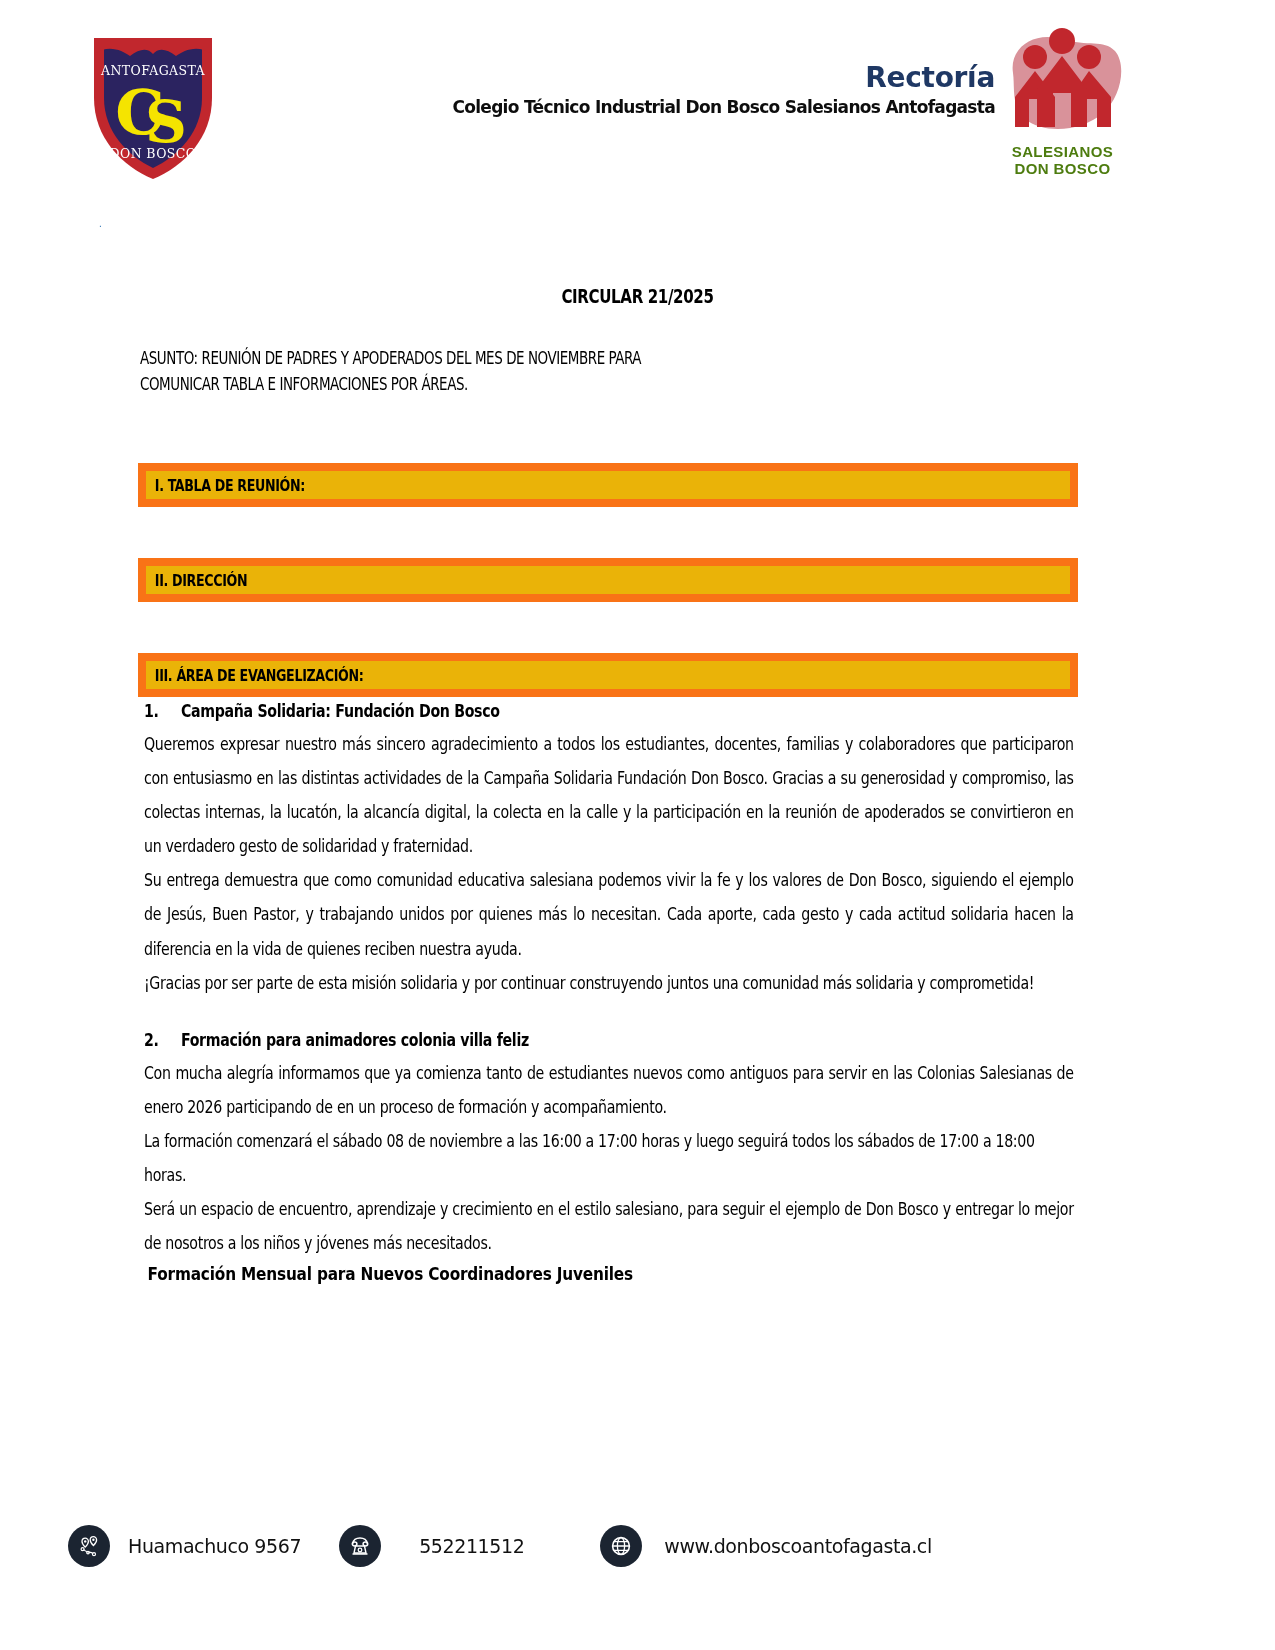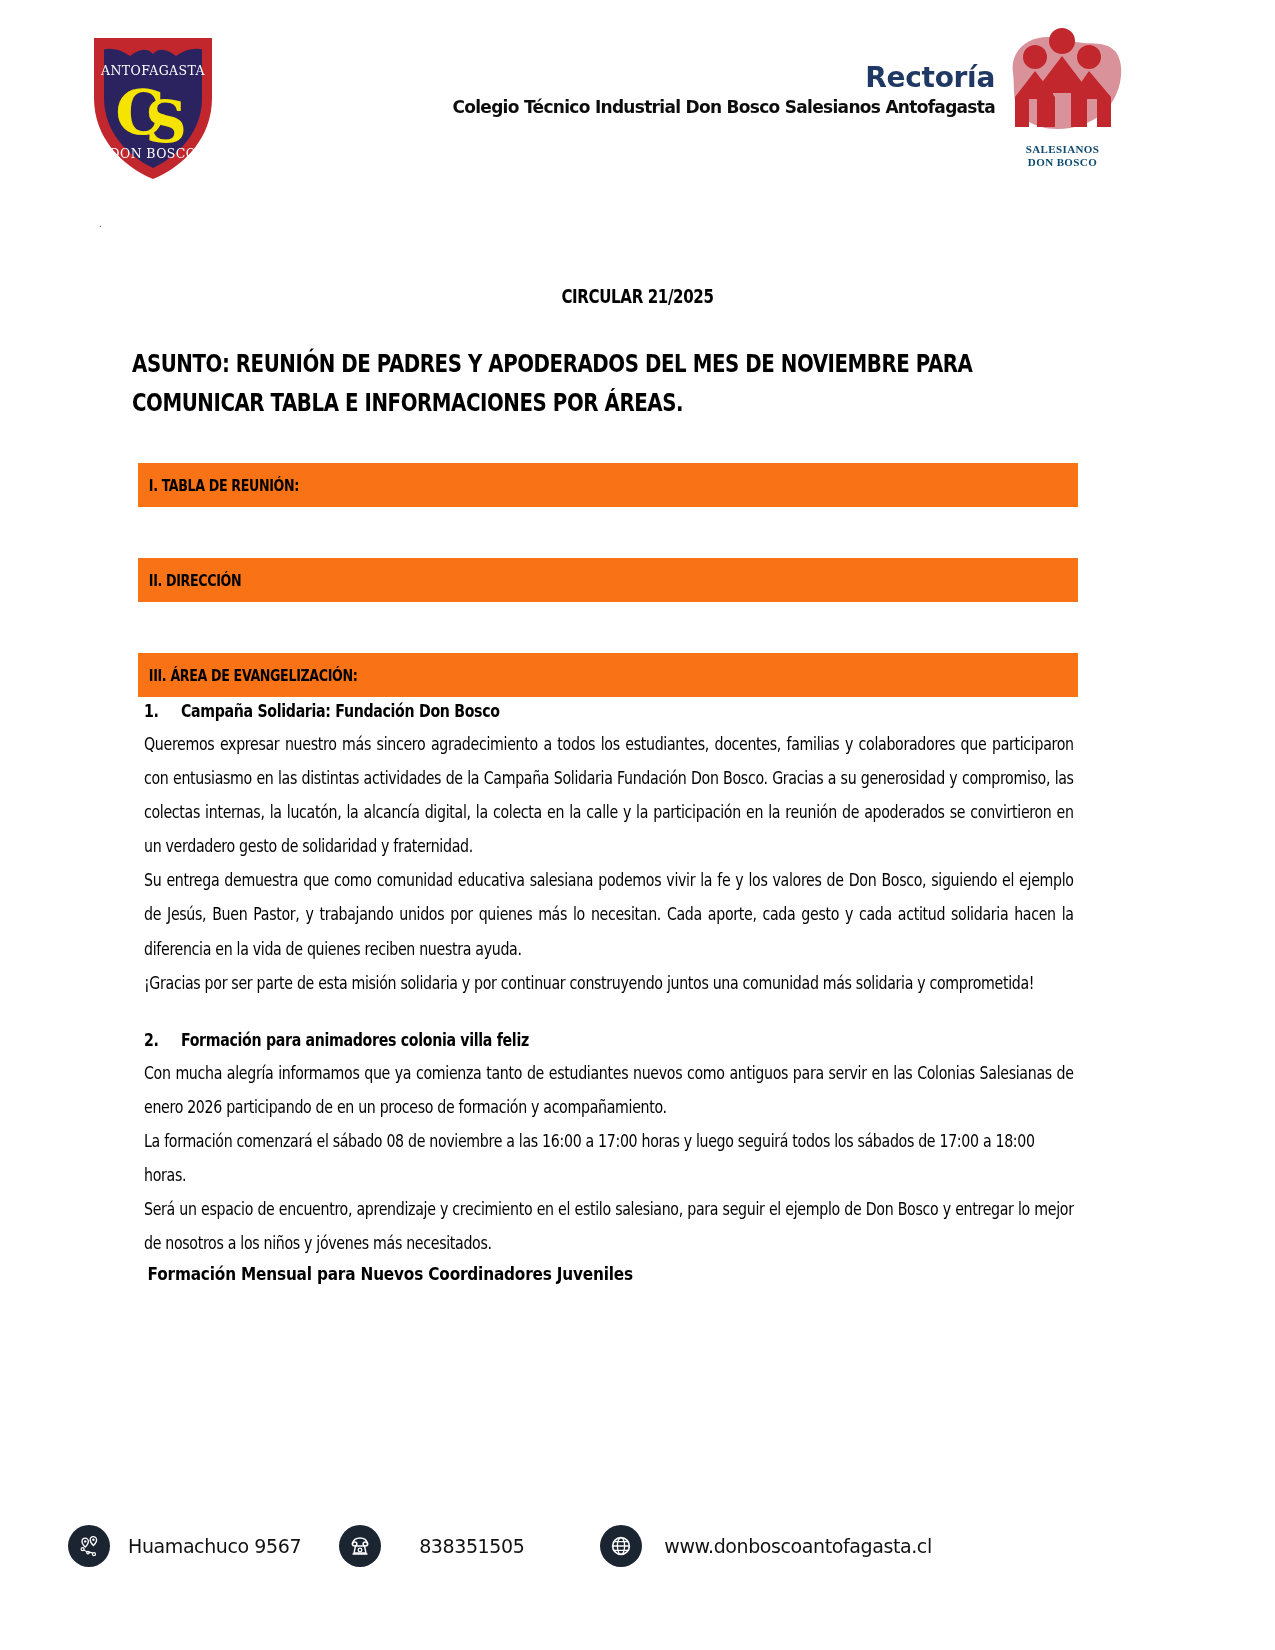--- a/index.html
+++ b/index.html
@@ -80,25 +80,25 @@
     top: 25px;
     width: 155px;
     height: 165px;
   }
   .sdb-logo .sdb-words {
     position: absolute;
     left: 0;
     top: 118px;
     width: 155px;
     text-align: center;
-    font-family: Liberation Serif, serif;
-    font-weight: bold;
-    font-size: 11px;
+    font-family: Liberation Sans, sans-serif;
+    font-weight: bold;
+    font-size: 15px;
     line-height: 1.15;
-    color: #0c4a6e;
+    color: #4d7c0f;
     letter-spacing: 0.4px;
   }
 
   .tiny-mark {
     position: absolute;
     left: 99px;
     top: 218px;
     font-size: 10px;
     color: #2e74b5;
   }
@@ -112,42 +112,42 @@
     text-align: center;
     font-family: "DejaVu Sans Condensed", "DejaVu Sans", sans-serif;
     font-size: 19px;
     font-weight: bold;
     letter-spacing: -0.4px;
     transform: scaleX(0.88);
   }
 
   .asunto {
     position: absolute;
-    left: 132px;
+    left: 140px;
     top: 345px;
     width: 980px;
     font-family: "DejaVu Sans Condensed", "DejaVu Sans", sans-serif;
-    font-size: 25px;
-    font-weight: bold;
+    font-size: 17px;
+    font-weight: normal;
     line-height: 1.55;
     letter-spacing: -0.5px;
   }
   .asunto-line {
     transform: scaleX(0.88);
     transform-origin: left center;
   }
 
   
   .section-bar {
     position: absolute;
     left: 138px;
     width: 940px;
     height: 44px;
-    background: #f97316;
-    border: 2px solid #f97316;
+    background: #eab308;
+    border: 8px solid #f97316;
     box-sizing: border-box;
     display: flex;
     align-items: center;
   }
   .section-bar span {
     display: inline-block;
     padding-left: 10px;
     font-family: "DejaVu Sans Condensed", "DejaVu Sans", sans-serif;
     font-size: 16px;
     font-weight: bold;
@@ -347,21 +347,21 @@
         <svg viewBox="0 0 24 24" width="24" height="24">
           <path d="M5 9.5 C5 6 8 4 12 4 C16 4 19 6 19 9.5" fill="none" stroke="#ffffff" stroke-width="1.6"></path>
           <ellipse cx="6.6" cy="10" rx="2.3" ry="1.9" fill="none" stroke="#ffffff" stroke-width="1.5"></ellipse>
           <ellipse cx="17.4" cy="10" rx="2.3" ry="1.9" fill="none" stroke="#ffffff" stroke-width="1.5"></ellipse>
           <path d="M7.5 12 L16.5 12 L18 19 L6 19 Z" fill="none" stroke="#ffffff" stroke-width="1.4"></path>
           <circle cx="12" cy="16" r="1.8" fill="none" stroke="#ffffff" stroke-width="1.3"></circle>
           <path d="M4.5 20 L19.5 20" stroke="#ffffff" stroke-width="1.5"></path>
         </svg>
       </div>
       <div class="sp-b"></div>
-      <div class="foot-label">838351505</div>
+      <div class="foot-label">552211512</div>
     </div>
 
     <div class="sp-b"></div>
 
 
     <div class="sp-b"></div>
 
     <div class="foot-item">
       <div class="foot-icon">
         <svg viewBox="0 0 24 24" width="24" height="24">

